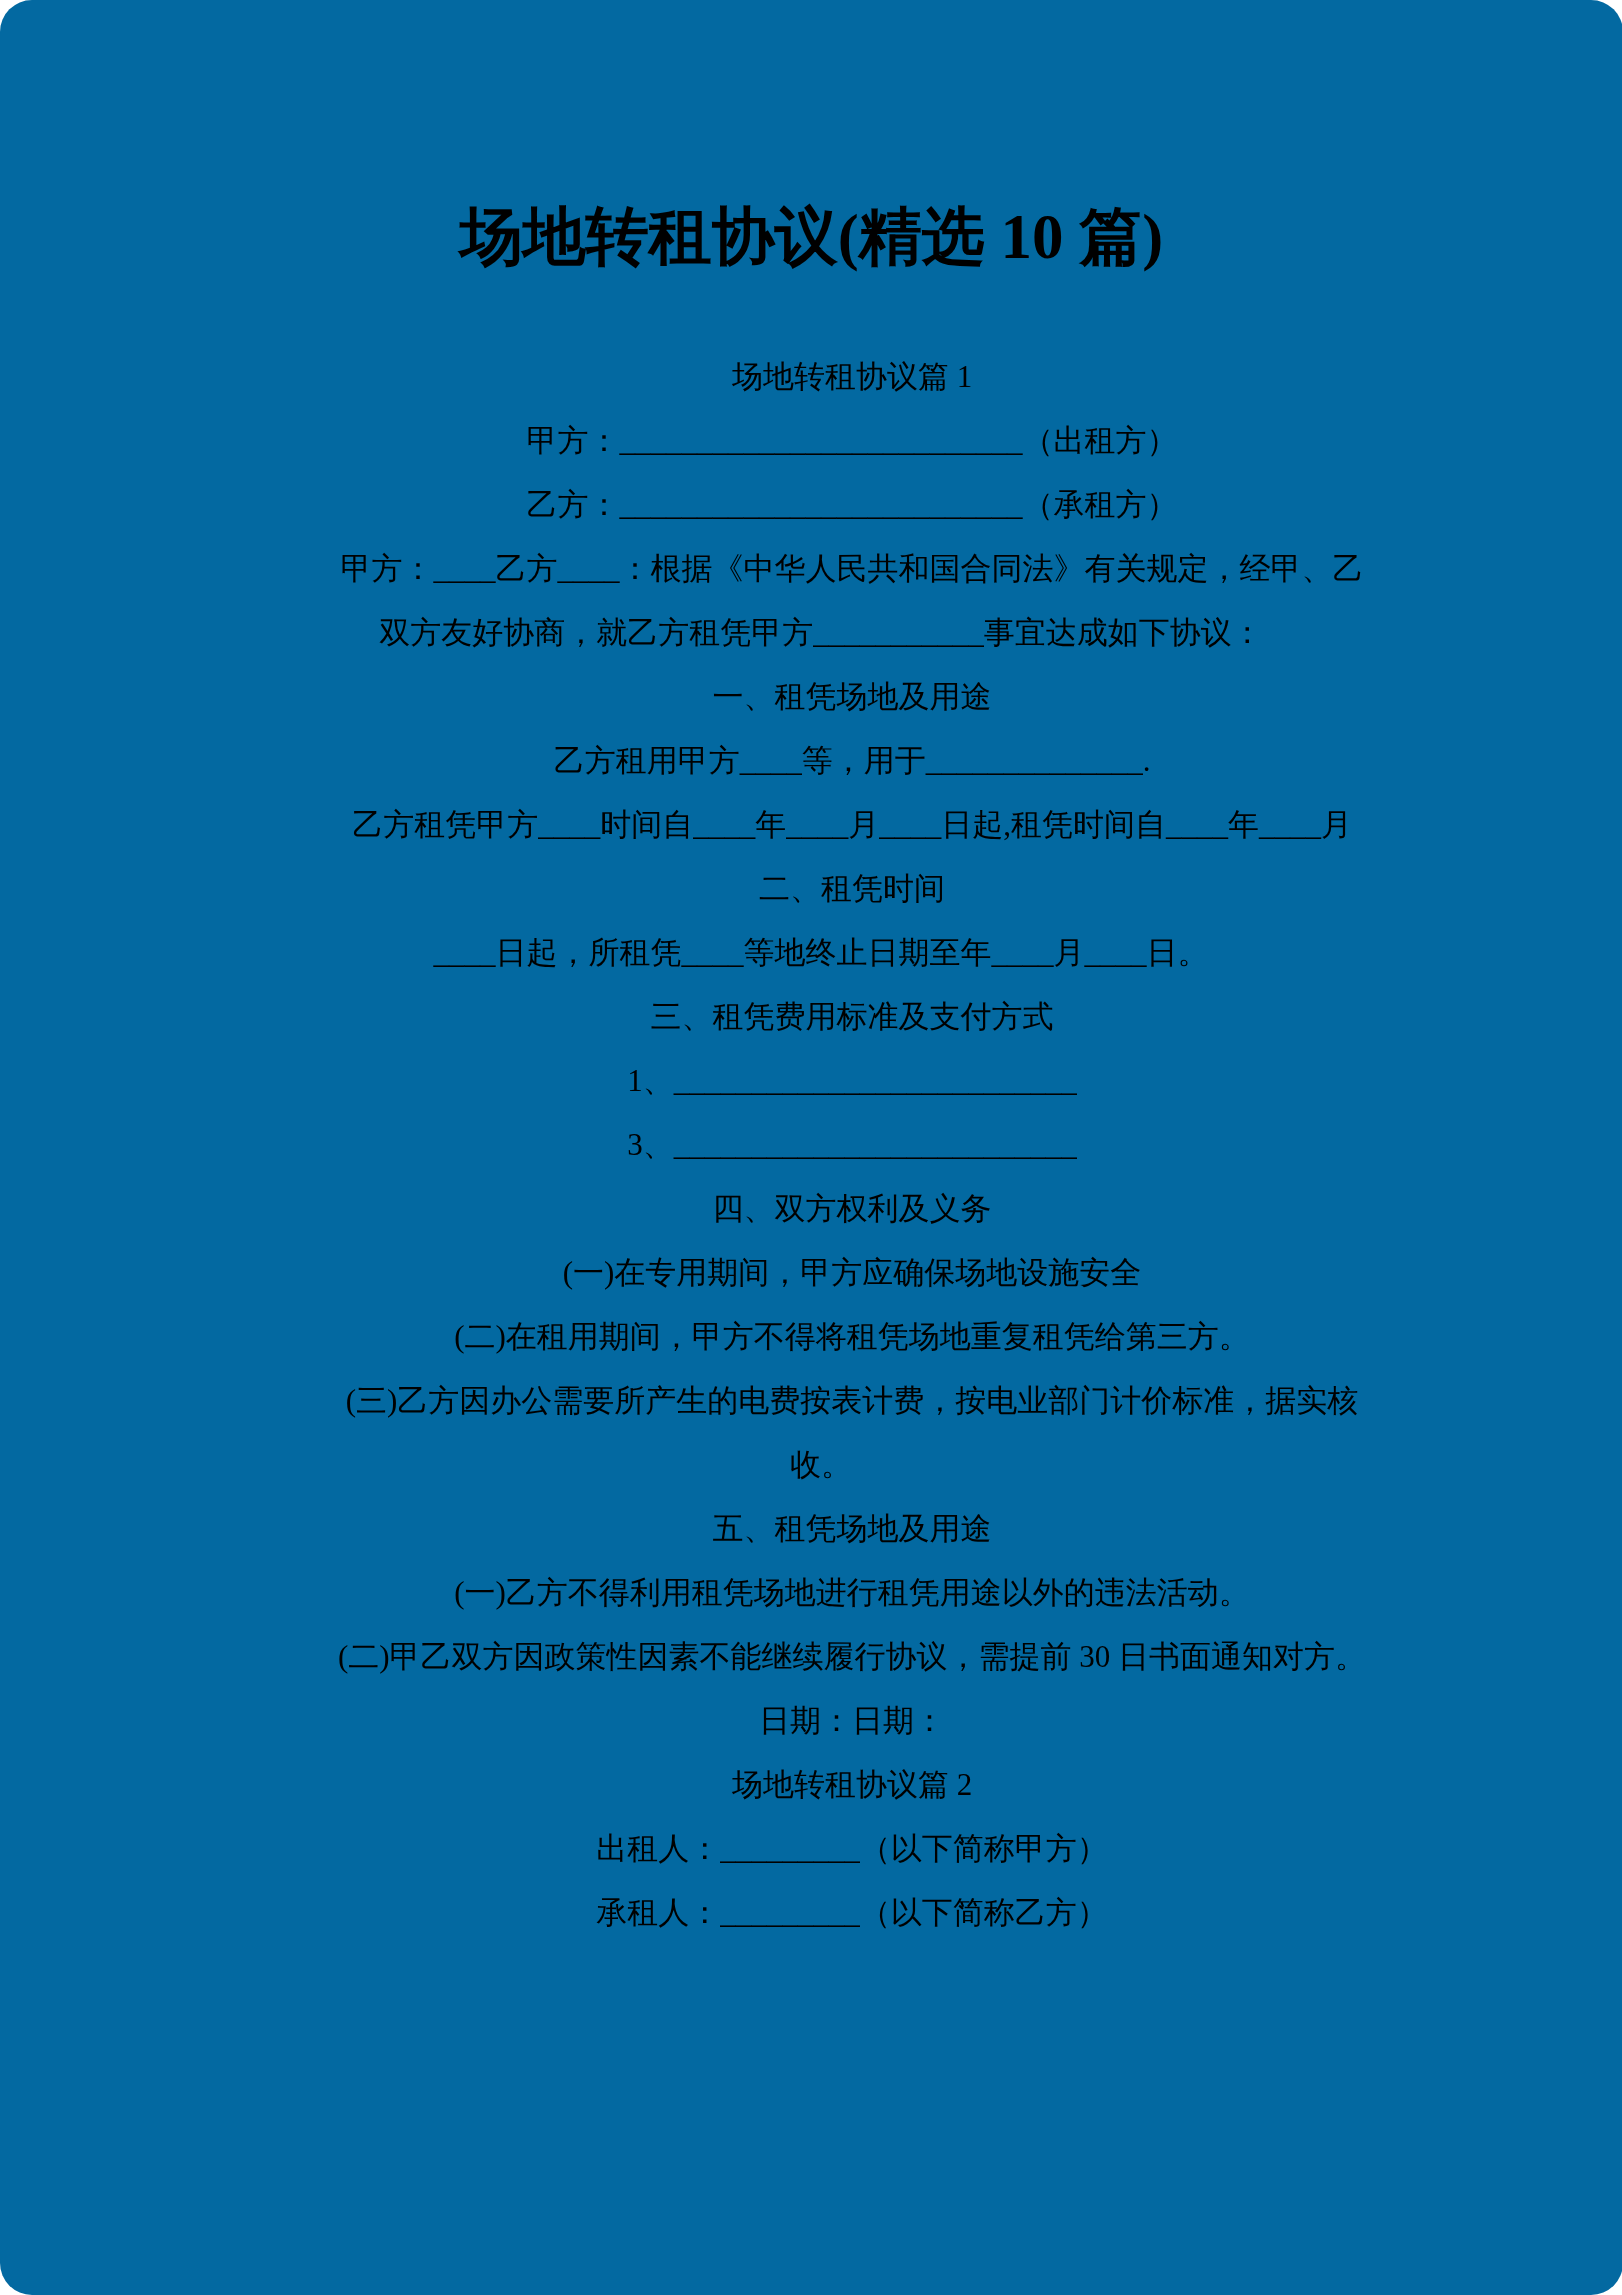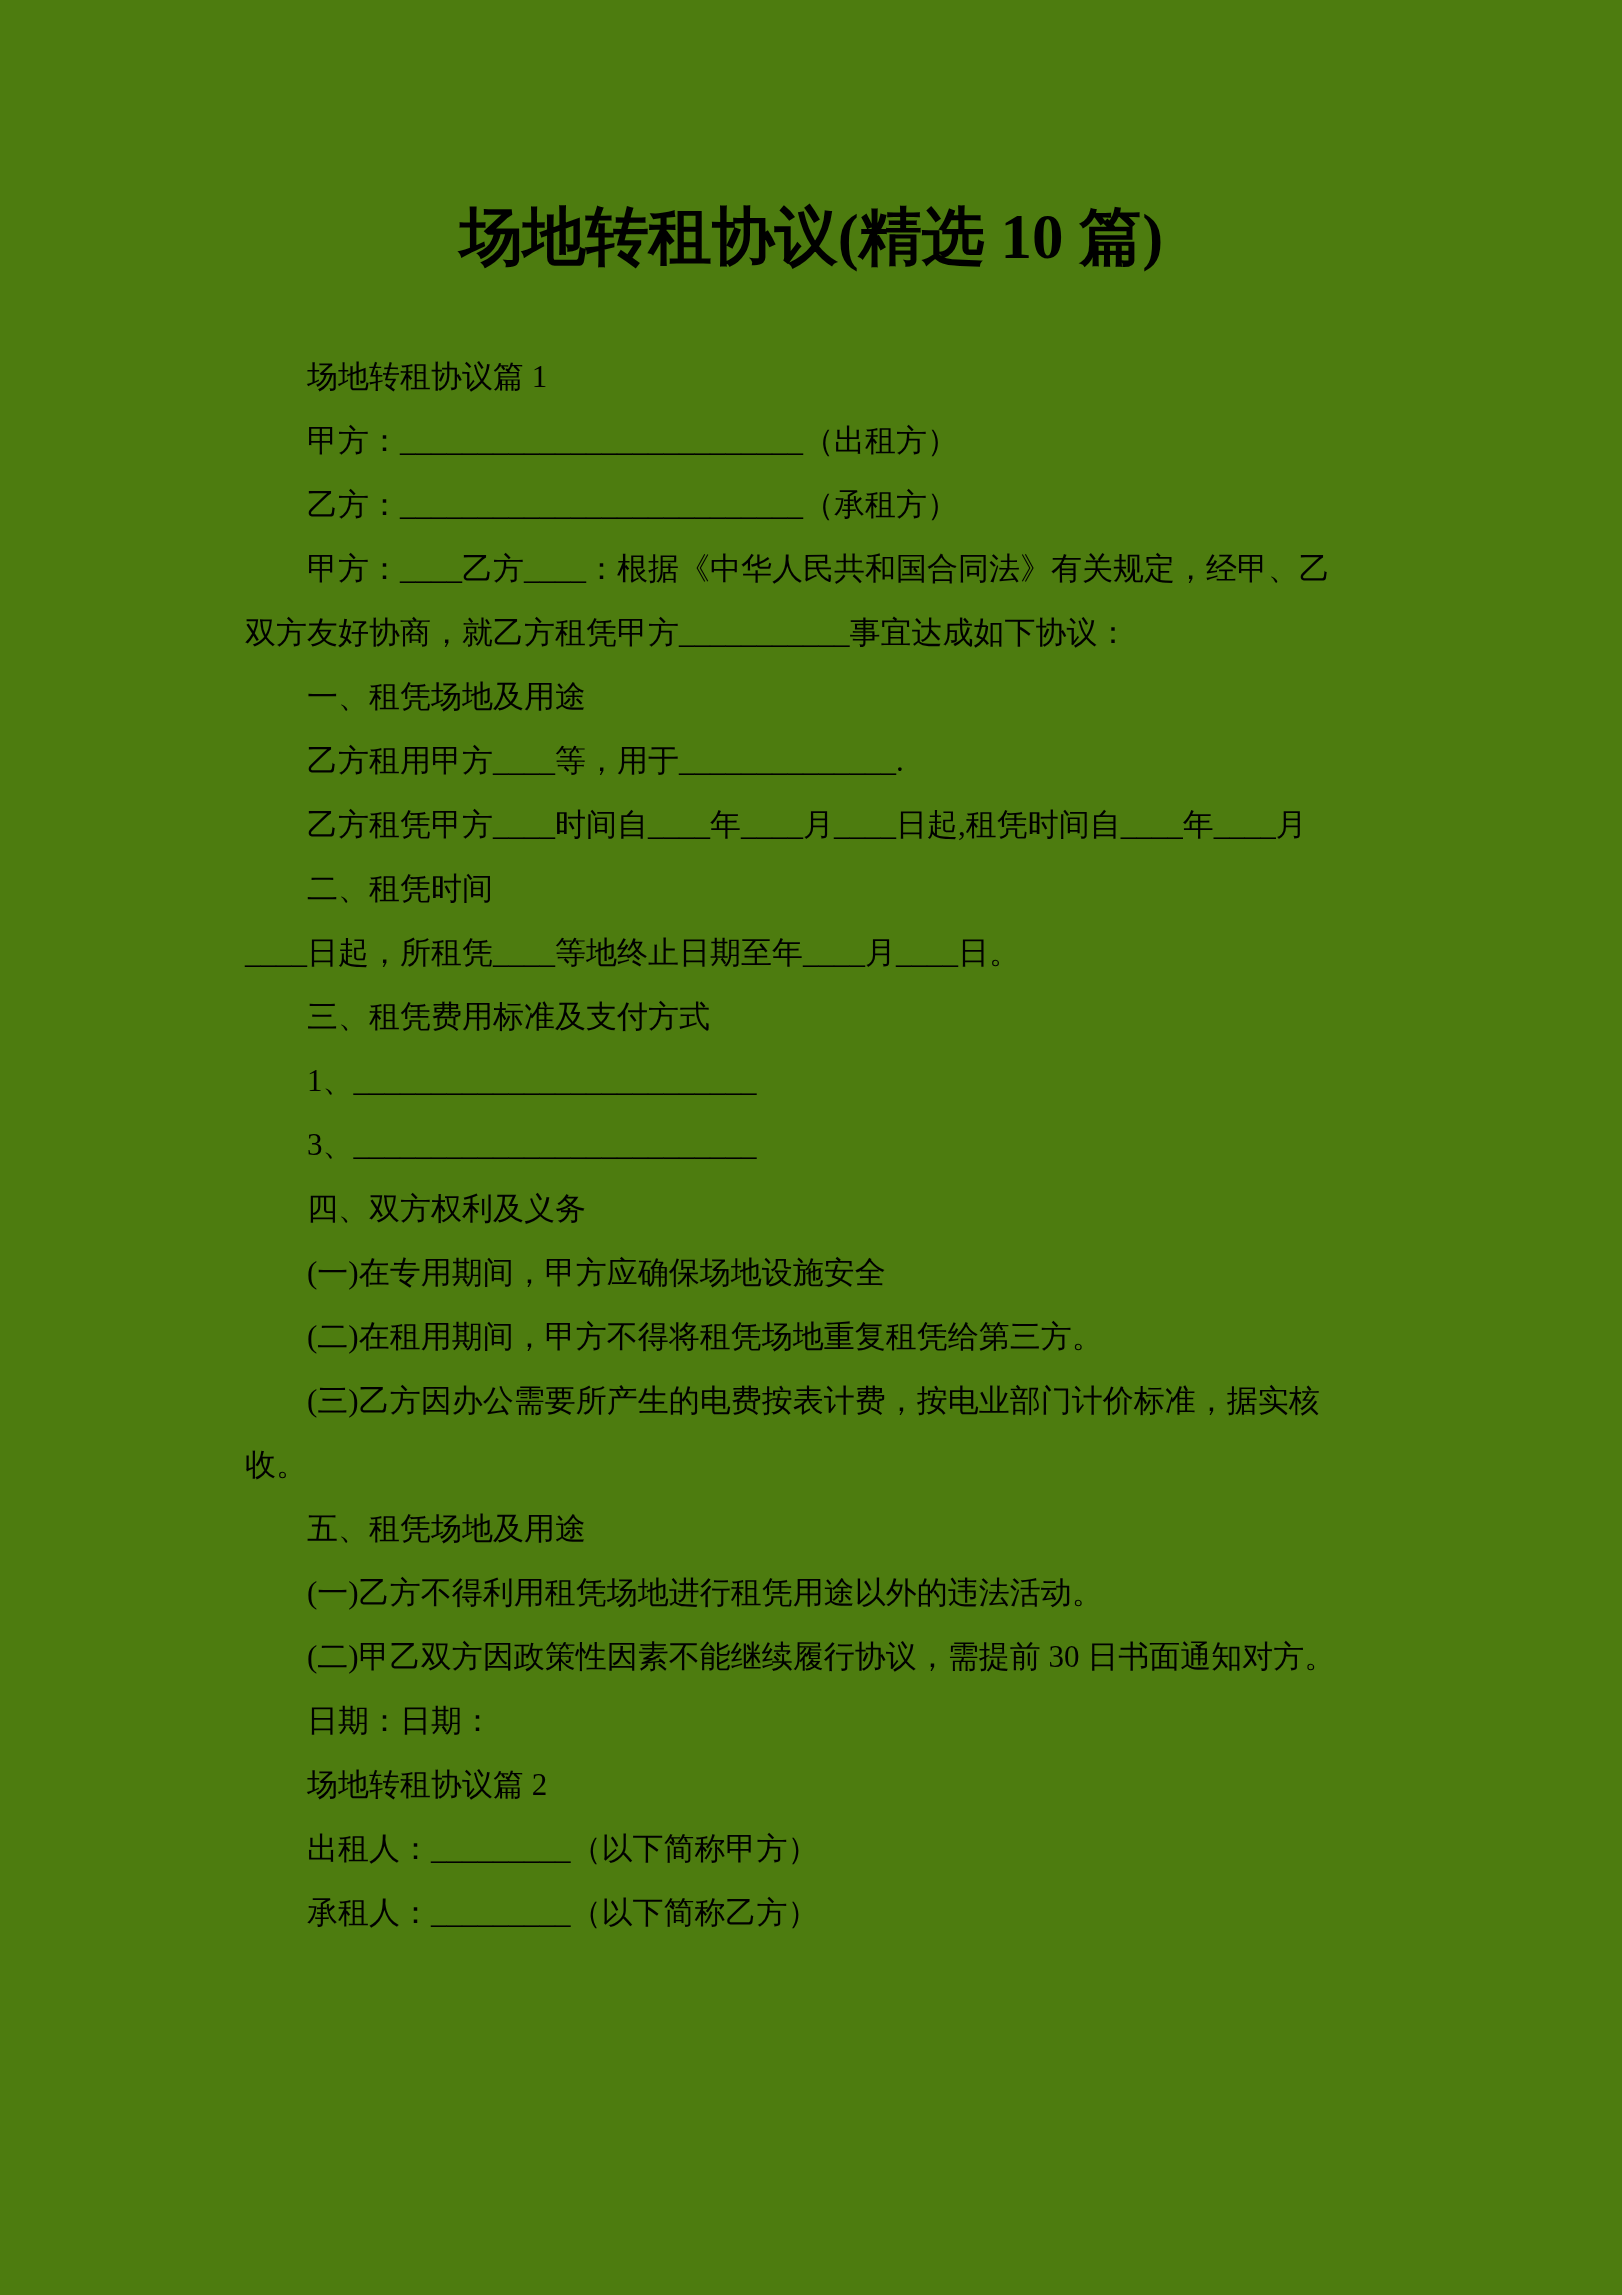--- a/index.html
+++ b/index.html
@@ -4,24 +4,25 @@
 <style>
   html, body {
     margin: 0;
     padding: 0;
     background: #ffffff;
   }
   .page {
     position: relative;
     width: 1623px;
     height: 2295px;
-    background: #4d7c0f;
+    background: #0369a1;
     color: #000000;
     font-family: "Liberation Serif", "DejaVu Serif", serif;
     overflow: hidden;
+    border-radius: 32px;
   }
   .doc-title {
     position: absolute;
     top: 188px;
     left: 0;
     width: 100%;
     margin: 0;
     text-align: center;
     font-size: 63px;
     line-height: 98px;
@@ -32,20 +33,21 @@
     position: absolute;
     left: 245px;
     top: 345px;
     width: 1152px;
   }
   .doc-line {
     height: 64px;
     line-height: 64px;
     font-size: 31px;
     white-space: pre;
+    text-align: center;
   }
   .doc-line.indent {
     padding-left: 62px;
   }
 </style>
 </head>
 <body>
 
 <div class="page">
   <h1 class="doc-title">场地转租协议(精选 10 篇)</h1>

